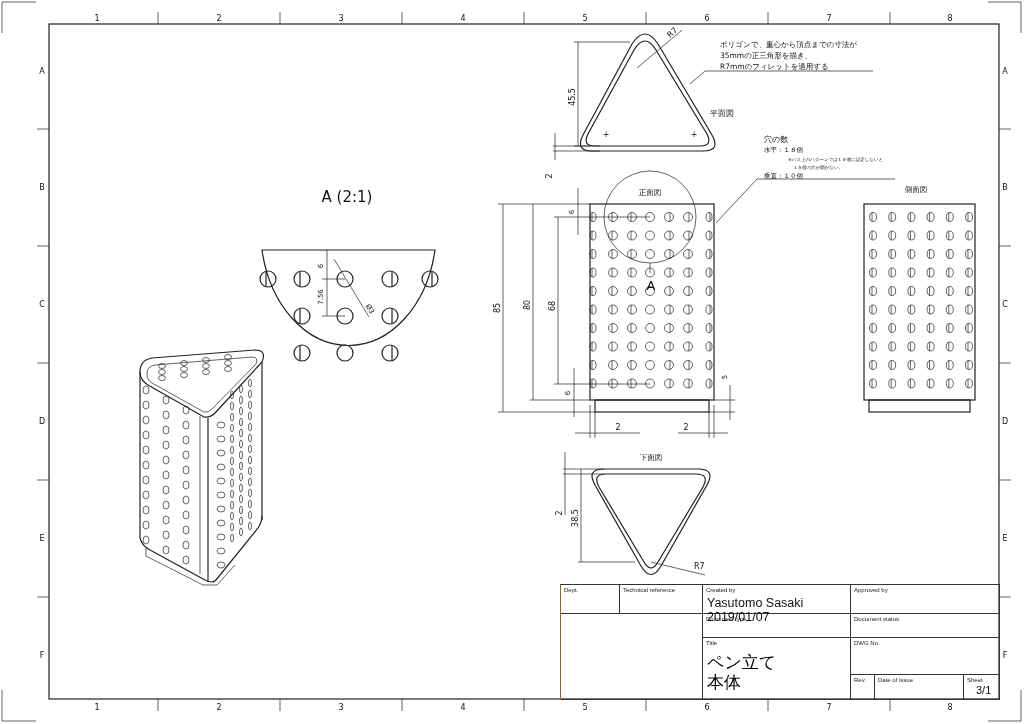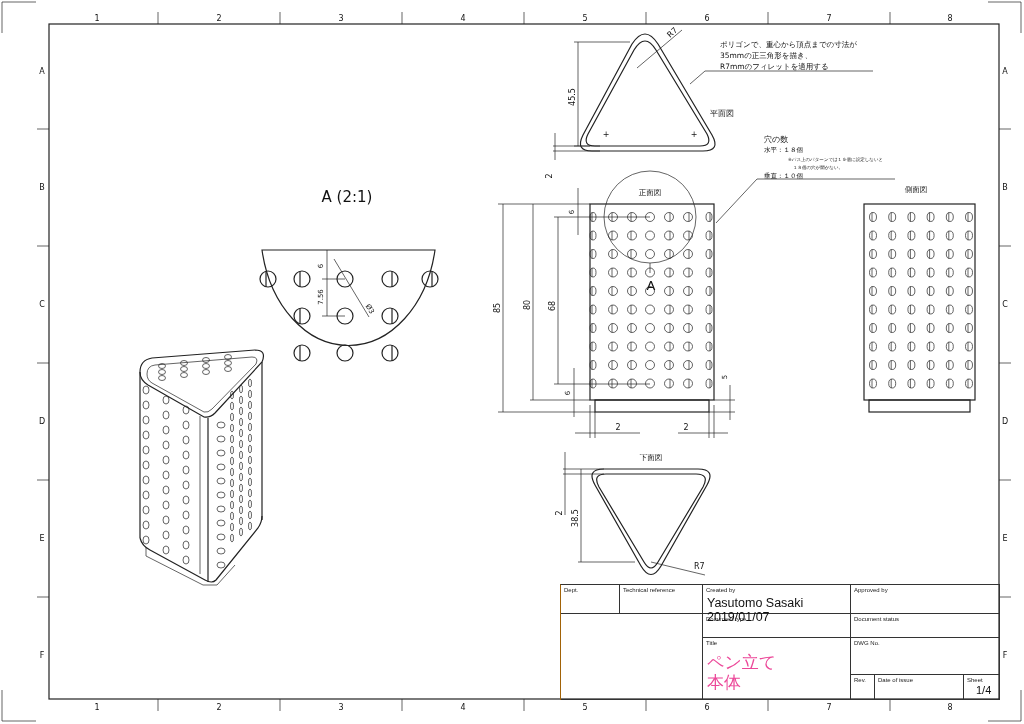--- a/index.html
+++ b/index.html
@@ -6,21 +6,21 @@
   body{width:1024px;height:724px;overflow:hidden;position:relative;font-family:"Liberation Sans","DejaVu Sans",sans-serif;color:#111;}
   svg{position:absolute;left:0;top:0;}
   .t{font-family:"DejaVu Sans","Liberation Sans",sans-serif;fill:#111;}
   .ln{stroke:#222;fill:none;}
   .thin{stroke-width:0.7;}
   .med{stroke-width:1.2;}
   .tb{position:absolute;font-family:"Liberation Sans",sans-serif;}
   .tb-cell{position:absolute;border-right:1px solid #333;border-bottom:1px solid #333;box-sizing:border-box;}
   .tb-lbl{position:absolute;left:3px;top:2px;font-size:6px;color:#222;}
   .tb-val{position:absolute;left:4px;font-size:13px;color:#111;}
-  .tb-title{position:absolute;left:4px;top:14px;font-size:17px;line-height:20px;color:#ec4899;font-family:"DejaVu Sans",sans-serif;}
+  .tb-title{position:absolute;left:4px;top:14px;font-size:17px;line-height:20px;color:#000000;font-family:"DejaVu Sans",sans-serif;}
 </style>
 </head>
 <body>
 
 <svg width="1024" height="724" viewBox="0 0 1024 724">
 
   <g class="ln thin">
     <polyline points="2,33 2,2 36,2"></polyline>
     <polyline points="988,2 1021,2 1021,33"></polyline>
     <polyline points="2,690 2,721 36,721"></polyline>
@@ -620,15 +620,15 @@
     <span class="tb-lbl">DWG No.</span>
   </div>
   <div class="tb-cell" style="left:290px;top:90px;width:24px;height:25px;">
     <span class="tb-lbl">Rev.</span>
   </div>
   <div class="tb-cell" style="left:314px;top:90px;width:89px;height:25px;">
     <span class="tb-lbl">Date of issue</span>
   </div>
   <div class="tb-cell" style="left:403px;top:90px;width:36px;height:25px;">
     <span class="tb-lbl">Sheet</span>
-    <span class="tb-val" style="top:9px;left:12px;font-size:11px;">1/4</span>
+    <span class="tb-val" style="top:9px;left:12px;font-size:11px;">3/1</span>
   </div>
 </div>
 
 </body></html>

